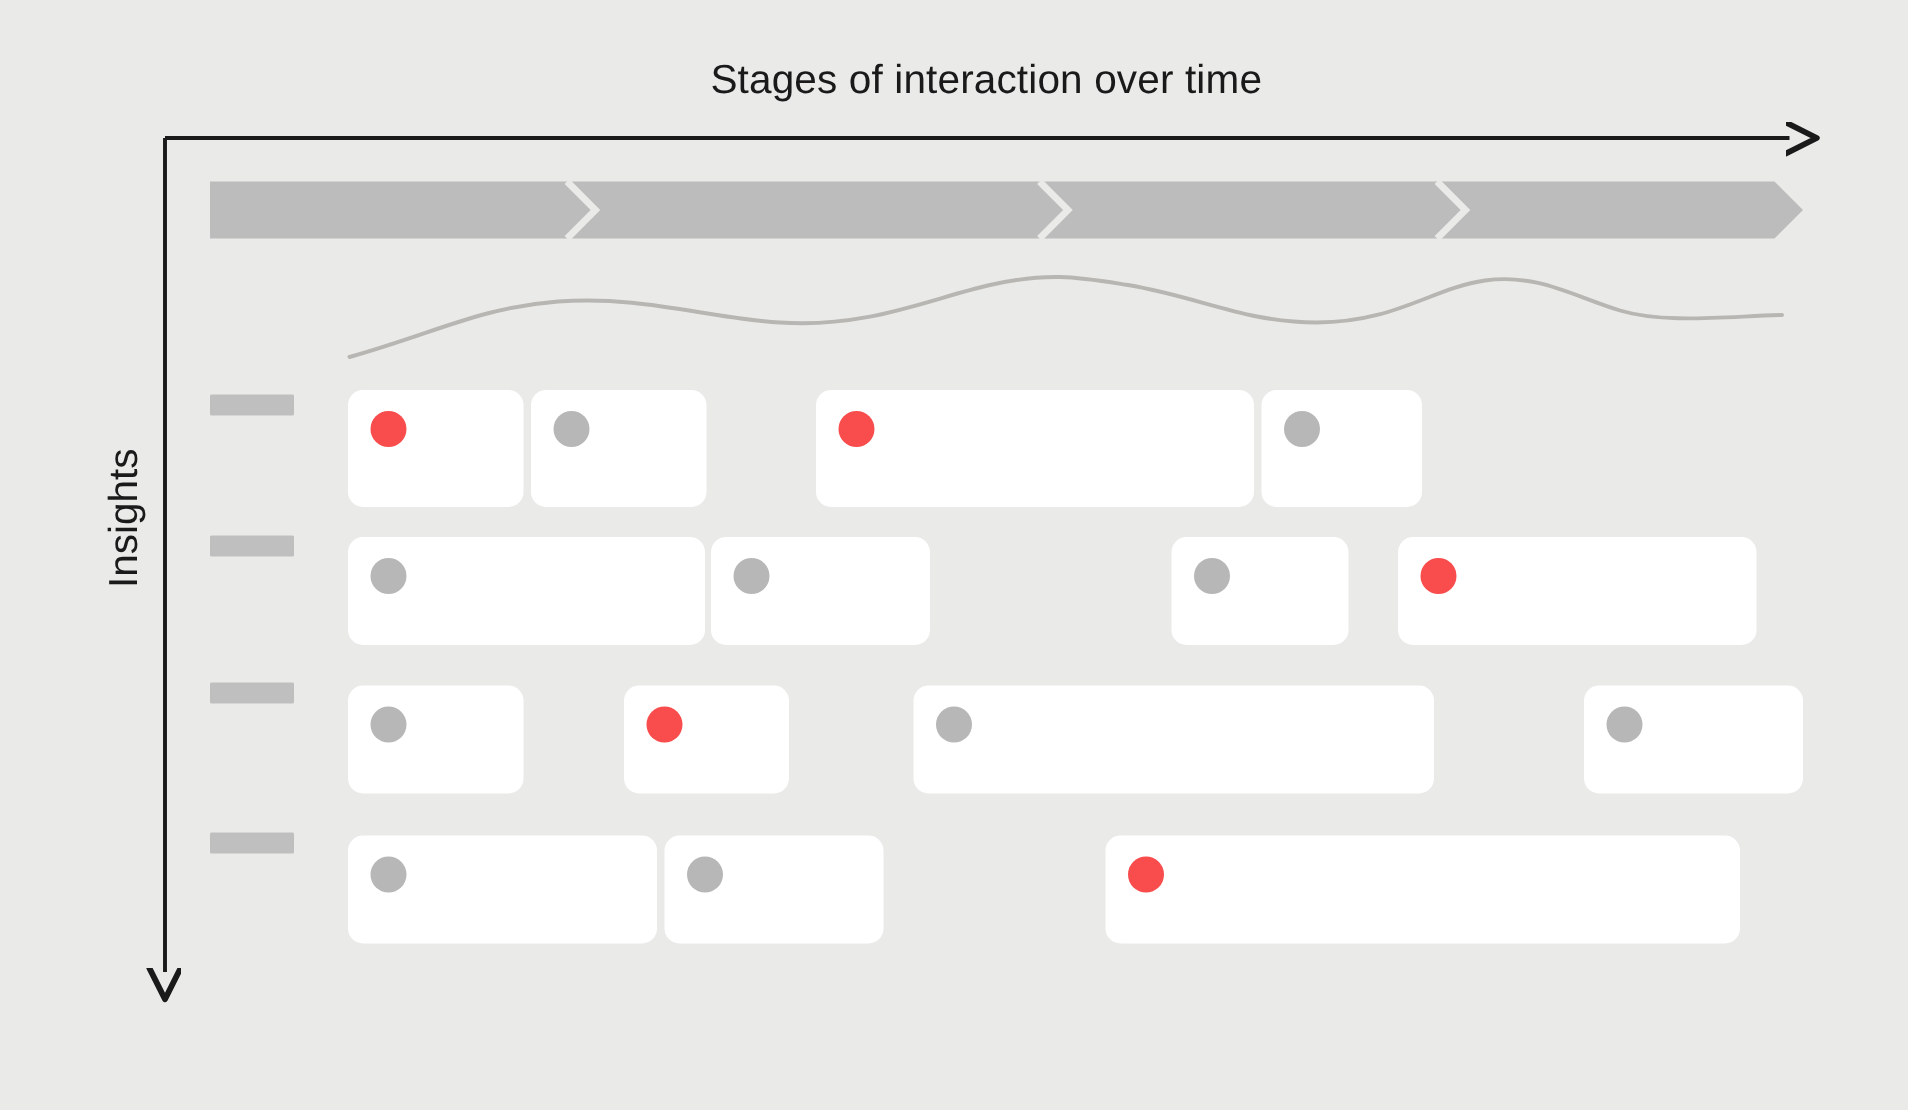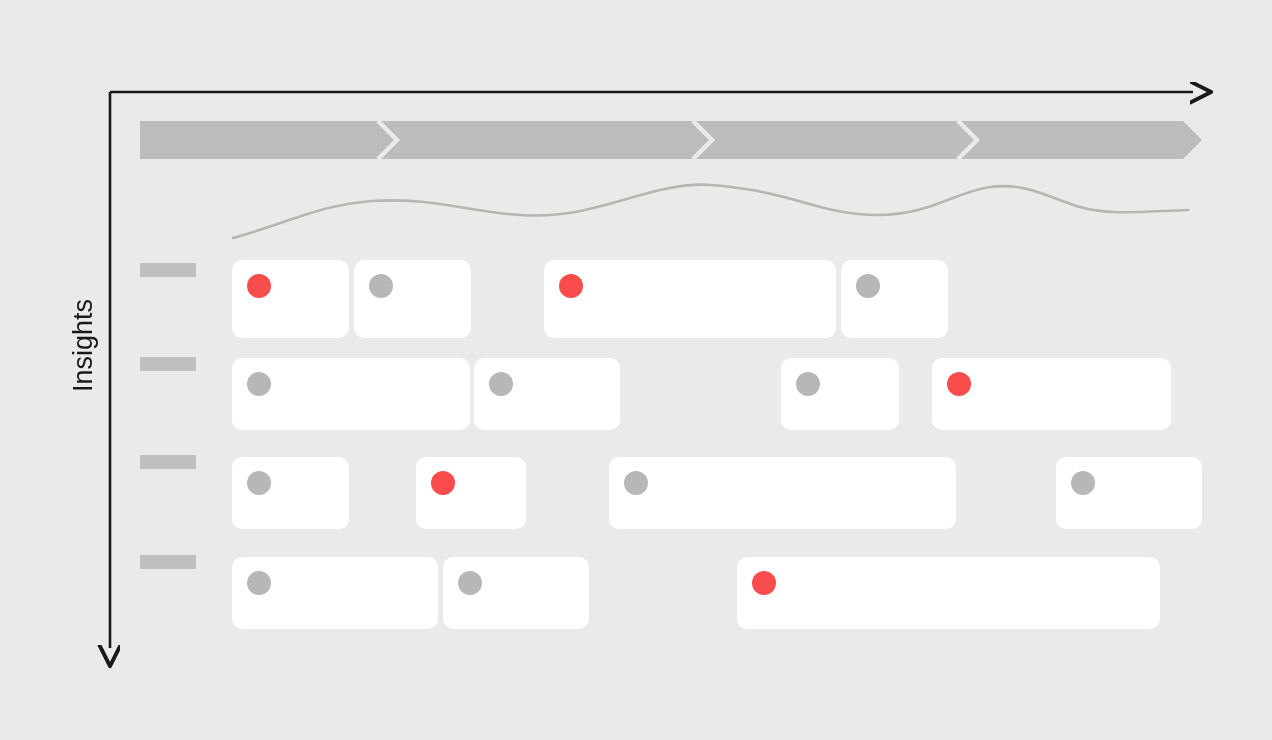--- a/index.html
+++ b/index.html
@@ -82,20 +82,21 @@
     border-radius: 50%;
   }
   .dot-red  { background: #F94C4C; }
   .dot-gray { background: #B7B7B7; }
 </style>
 </head>
 <body>
 
 <div id="canvas">
 
+  <div id="chart-title">Stages of interaction over time</div>
 
   <div id="y-axis-label">Insights</div>
 
   <svg id="axes-svg" viewBox="0 0 1272 740" xmlns="http://www.w3.org/2000/svg">
     <defs>
       <marker id="arrow-right" markerWidth="10" markerHeight="10" refX="1" refY="4" orient="auto" markerUnits="strokeWidth">
         <path d="M0,0 L8,4 L0,8" fill="none" stroke="#1A1A1A" stroke-width="1.5" stroke-linecap="round" stroke-linejoin="round"></path>
       </marker>
       <marker id="arrow-down" markerWidth="10" markerHeight="10" refX="1" refY="4" orient="auto" markerUnits="strokeWidth">
         <path d="M0,0 L8,4 L0,8" fill="none" stroke="#1A1A1A" stroke-width="1.5" stroke-linecap="round" stroke-linejoin="round"></path>

